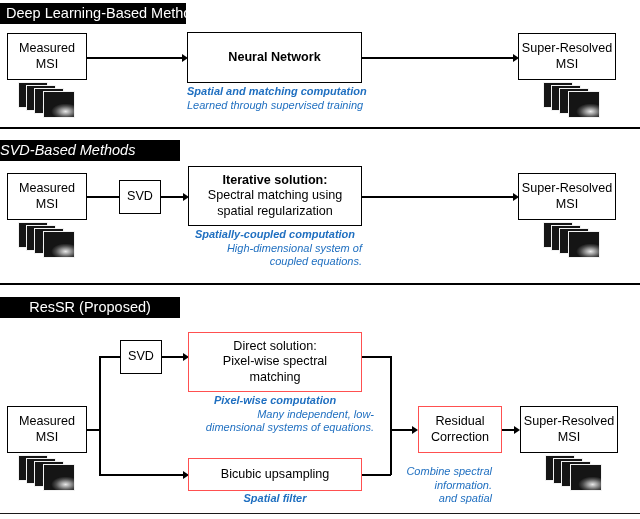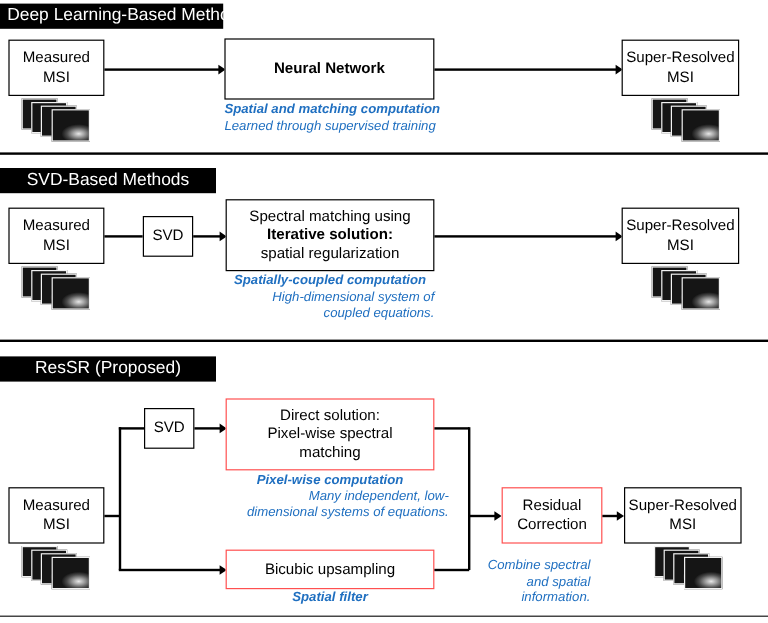--- a/index.html
+++ b/index.html
@@ -125,21 +125,21 @@
   </div>
   <div class="stack" style="left:543px;top:82px;width:62px;height:36px;">
     <div class="sh" style="left:0px;  top:0px;  width:30px;height:26px;"></div>
     <div class="sh" style="left:8px;  top:3px;  width:30px;height:26px;"></div>
     <div class="sh" style="left:16px; top:6px;  width:30px;height:26px;"></div>
     <div class="sh" style="left:25px; top:9px;  width:32px;height:27px;"></div>
   </div>
 
   <div class="rule" style="top:127px;"></div>
 
-  <div class="sec-head" style="left:0px;top:140px;width:180px;text-align:center;">
+  <div class="sec-head" style="left:0px;top:140px;width:180px;text-align:left;font-style:italic;">
     <span class="ht">SVD-Based Methods</span>
   </div>
 
   <div class="box" style="left:7px;top:173px;width:80px;height:47px;">
     <span class="ln">Measured</span>
     <span class="ln">MSI</span>
   </div>
   <div class="stack" style="left:18px;top:222px;width:62px;height:36px;">
     <div class="sh" style="left:0px;  top:0px;  width:30px;height:26px;"></div>
     <div class="sh" style="left:8px;  top:3px;  width:30px;height:26px;"></div>
@@ -150,22 +150,22 @@
   <div class="hline" style="left:87px;top:196px;width:32px;"></div>
 
   <div class="box" style="left:119px;top:180px;width:42px;height:34px;">
     <span class="ln">SVD</span>
   </div>
 
   <div class="hline" style="left:161px;top:196px;width:26px;"></div>
   <div class="arrow" style="left:183px;top:193px;"></div>
 
   <div class="box" style="left:188px;top:166px;width:174px;height:60px;">
+    <span class="ln" style="font-weight:bold;">Iterative solution:</span>
     <span class="ln">Spectral matching using</span>
-    <span class="ln" style="font-weight:bold;">Iterative solution:</span>
     <span class="ln">spatial regularization</span>
   </div>
 
   <div class="note" style="left:188px;top:228px;width:174px;">
     <span class="b1">Spatially-coupled computation</span>
     <span class="n">High-dimensional system of</span>
     <span class="n">coupled equations.</span>
   </div>
 
   <div class="hline" style="left:362px;top:196px;width:155px;"></div>
@@ -238,22 +238,22 @@
   <div class="hline" style="left:390px;top:429px;width:26px;"></div>
   <div class="arrow" style="left:412px;top:426px;"></div>
 
   <div class="box red" style="left:418px;top:406px;width:84px;height:47px;">
     <span class="ln">Residual</span>
     <span class="ln">Correction</span>
   </div>
 
   <div class="note" style="left:388px;top:455px;width:104px;margin-top:10px;">
     <span class="n">Combine spectral</span>
+    <span class="n">information.</span>
     <span class="n">and spatial</span>
-    <span class="n">information.</span>
   </div>
 
   <div class="hline" style="left:502px;top:429px;width:16px;"></div>
   <div class="arrow" style="left:514px;top:426px;"></div>
 
   <div class="box" style="left:520px;top:406px;width:98px;height:47px;">
     <span class="ln">Super-Resolved</span>
     <span class="ln">MSI</span>
   </div>
   <div class="stack" style="left:545px;top:455px;width:62px;height:36px;">

